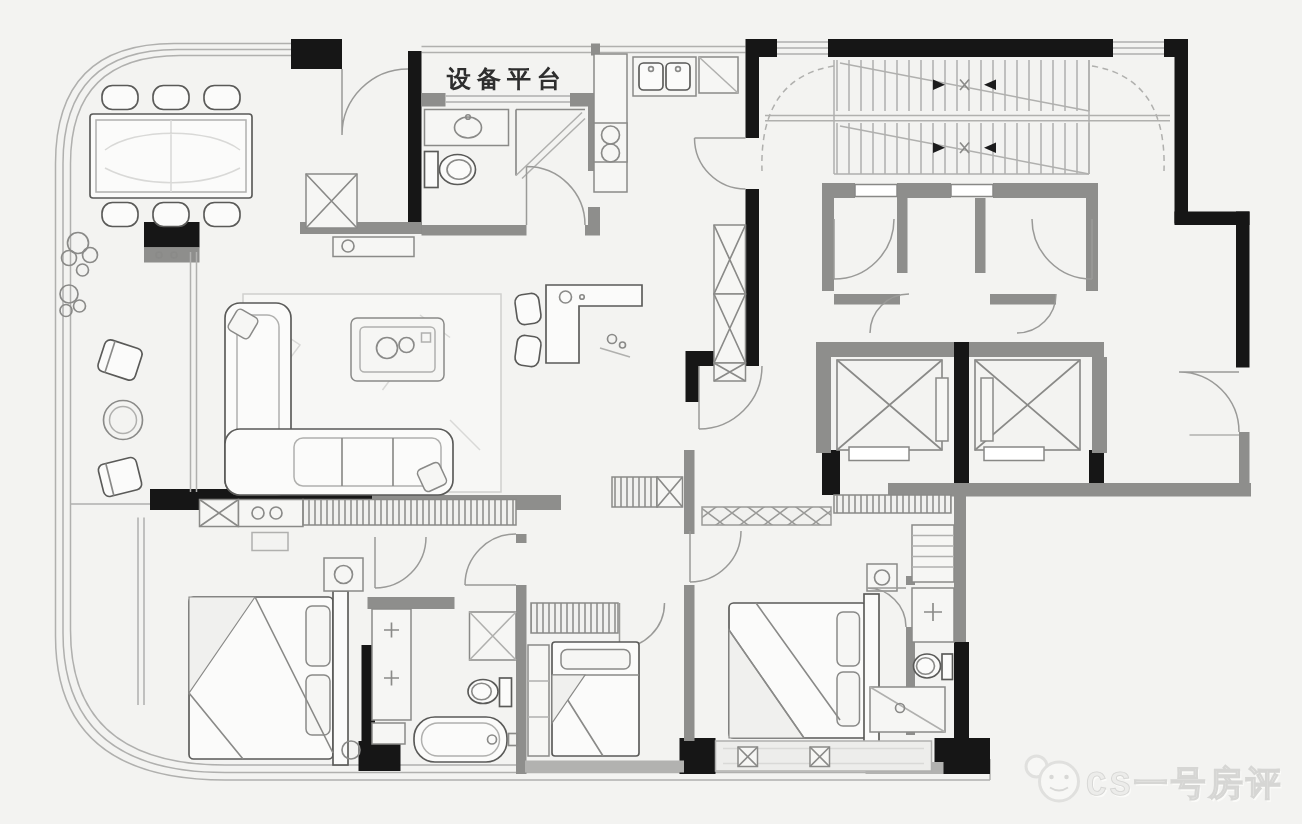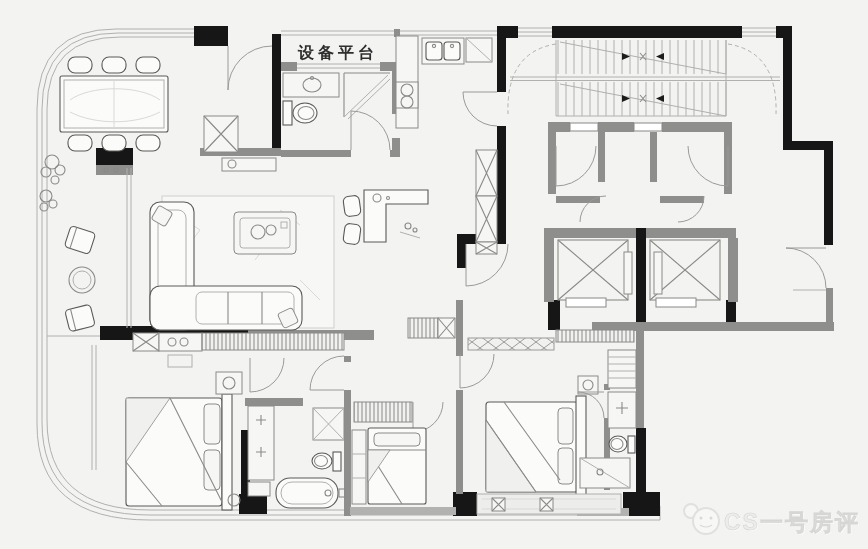--- a/index.html
+++ b/index.html
@@ -2,21 +2,21 @@
 <html style="--bg: #f3f3f1; --wall: #161616; --part: #8e8e8c; --part2: #b2b2b0; --line: #8a8a88; --thin: #b0b0ae; --furn: #fbfbfa; --furnstroke: #5a5a58; --tex: #d9d9d7; --wm: #ececea; --wmline: #d6d6d4; --label: #2e2e2e;"><head>
 <meta charset="utf-8">
 <style>
   :root{
     --bg:#f3f3f1; --wall:#161616; --part:#8e8e8c; --part2:#b2b2b0;
     --line:#8a8a88; --thin:#b0b0ae; --furn:#fbfbfa; --furnstroke:#5a5a58;
     --tex:#d9d9d7; --wm:#ececea; --wmline:#d6d6d4; --label:#2e2e2e;
   }
   html,body{margin:0;padding:0;background:var(--bg);}
   .stage{position:relative;width:868px;height:549px;background:var(--bg);overflow:hidden;
-         font-family:Liberation Sans, sans-serif;}
+         font-family:Liberation Mono, monospace;}
   svg{display:block;}
   .wb{fill:var(--wall);stroke:none;}
   .wg{fill:var(--part);stroke:none;}
   .wg2{fill:var(--part2);stroke:none;}
   .bgf{fill:var(--bg);stroke:none;}
   .ln{stroke:var(--line);fill:none;stroke-width:1.1;}
   .thin{stroke:var(--thin);fill:none;stroke-width:1;}
   .furn{fill:var(--furn);stroke:var(--furnstroke);stroke-width:1.1;}
   .furn2{fill:#f6f6f4;stroke:var(--line);stroke-width:1;}
   .door{stroke:#9a9a98;fill:none;stroke-width:1;}

